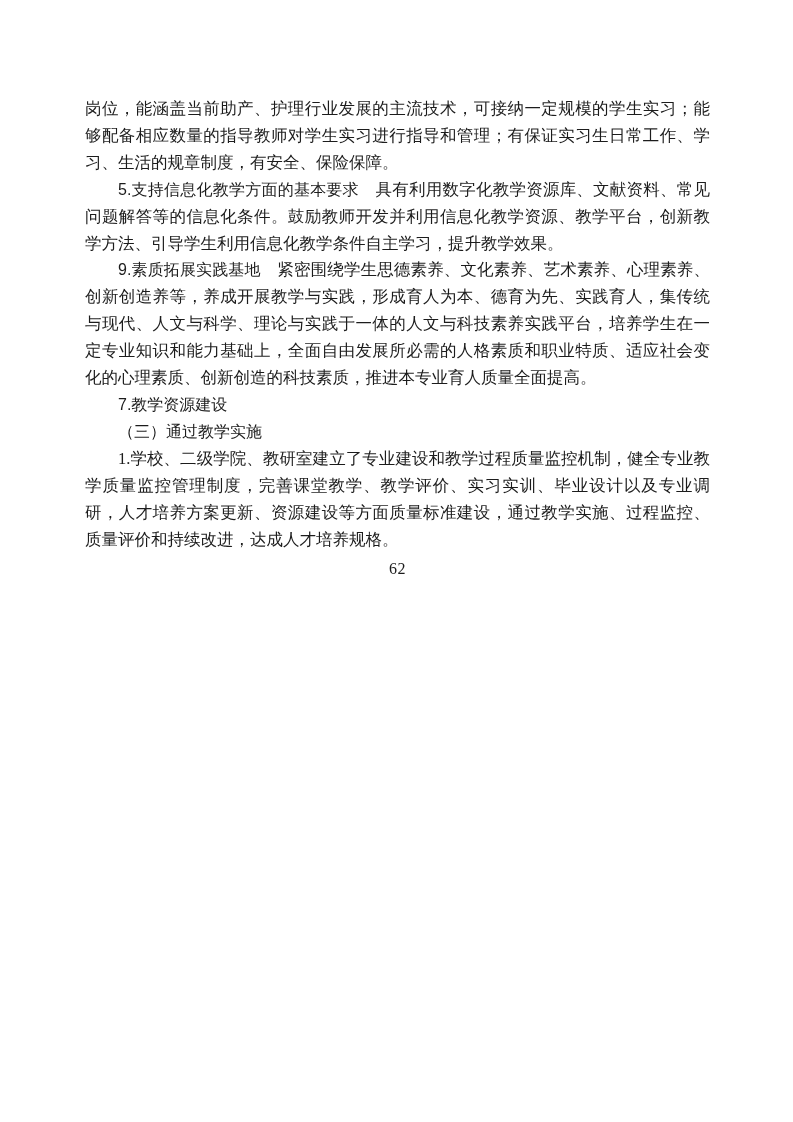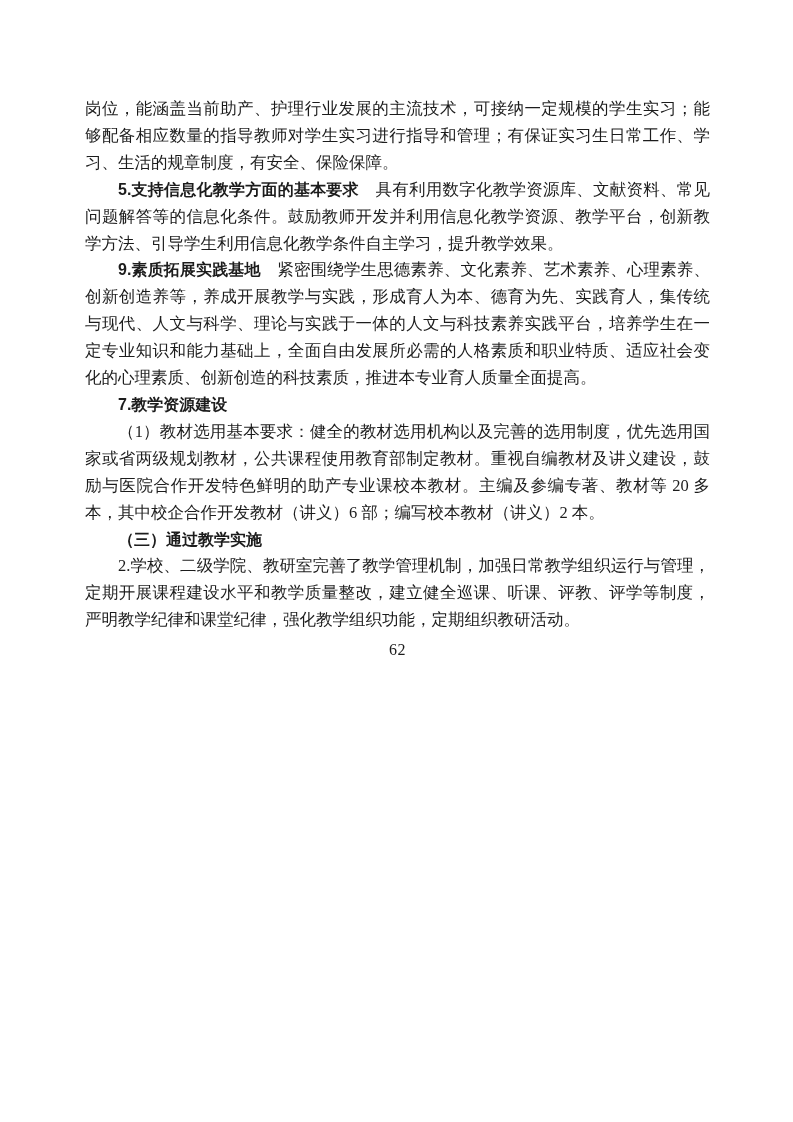--- a/index.html
+++ b/index.html
@@ -28,21 +28,21 @@
   .page p {
     margin: 0;
     padding: 0;
     text-indent: 2em;
     word-break: break-all;
   }
   .page p.noindent {
     text-indent: 0;
   }
   .lead {
-    font-weight: 700;
+    font-weight: 400;
     font-family: "Liberation Sans", "DejaVu Sans", sans-serif;
     font-size: 16px;
   }
   .pagenum {
     text-align: center;
     text-indent: 0 !important;
     margin-top: 3px !important;
     font-size: 16px;
     letter-spacing: 0.5px;
   }
@@ -54,26 +54,25 @@
 
   <p class="noindent"><span>岗位，能涵盖当前助产、护理行业发展的主流技术，可接纳一定规模的学生实习；能够配备相应数量的指导教师对学生实习进行指导和管理；有保证实习生日常工作、学习、生活的规章制度，有安全、保险保障。</span></p>
 
 
   <p><span class="lead">5.支持信息化教学方面的基本要求</span><span>　具有利用数字化教学资源库、文献资料、常见问题解答等的信息化条件。鼓励教师开发并利用信息化教学资源、教学平台，创新教学方法、引导学生利用信息化教学条件自主学习，提升教学效果。</span></p>
 
   <p><span class="lead">9.素质拓展实践基地</span><span>　紧密围绕学生思德素养、文化素养、艺术素养、心理素养、创新创造养等，养成开展教学与实践，形成育人为本、德育为先、实践育人，集传统与现代、人文与科学、理论与实践于一体的人文与科技素养实践平台，培养学生在一定专业知识和能力基础上，全面自由发展所必需的人格素质和职业特质、适应社会变化的心理素质、创新创造的科技素质，推进本专业育人质量全面提高。</span></p>
 
   <p><span class="lead">7.教学资源建设</span></p>
 
-  <p><span>（1）教材选用基本要求：健全的教材选用机构以及完善的选用制度，优先选用国家或省两级规划教材，公共课程使用教育部制定教材。重视自编教材及讲义建设，鼓励与医院合作开发特色鲜明的助产专业课校本教材。主编及参编专著、教材等 20 多本，其中校企合作开发教材（讲义）6 部；编写校本教材（讲义）2 本。</span></p>
 
 
 
   <p><span class="lead">（三）通过教学实施</span></p>
 
+  <p><span>1.学校、二级学院、教研室建立了专业建设和教学过程质量监控机制，健全专业教学质量监控管理制度，完善课堂教学、教学评价、实习实训、毕业设计以及专业调研，人才培养方案更新、资源建设等方面质量标准建设，通过教学实施、过程监控、质量评价和持续改进，达成人才培养规格。</span></p>
 
-  <p><span>2.学校、二级学院、教研室完善了教学管理机制，加强日常教学组织运行与管理，定期开展课程建设水平和教学质量整改，建立健全巡课、听课、评教、评学等制度，严明教学纪律和课堂纪律，强化教学组织功能，定期组织教研活动。</span></p>
 
 
 
   <p class="pagenum">62</p>
 
 </div>
 
 </body></html>

